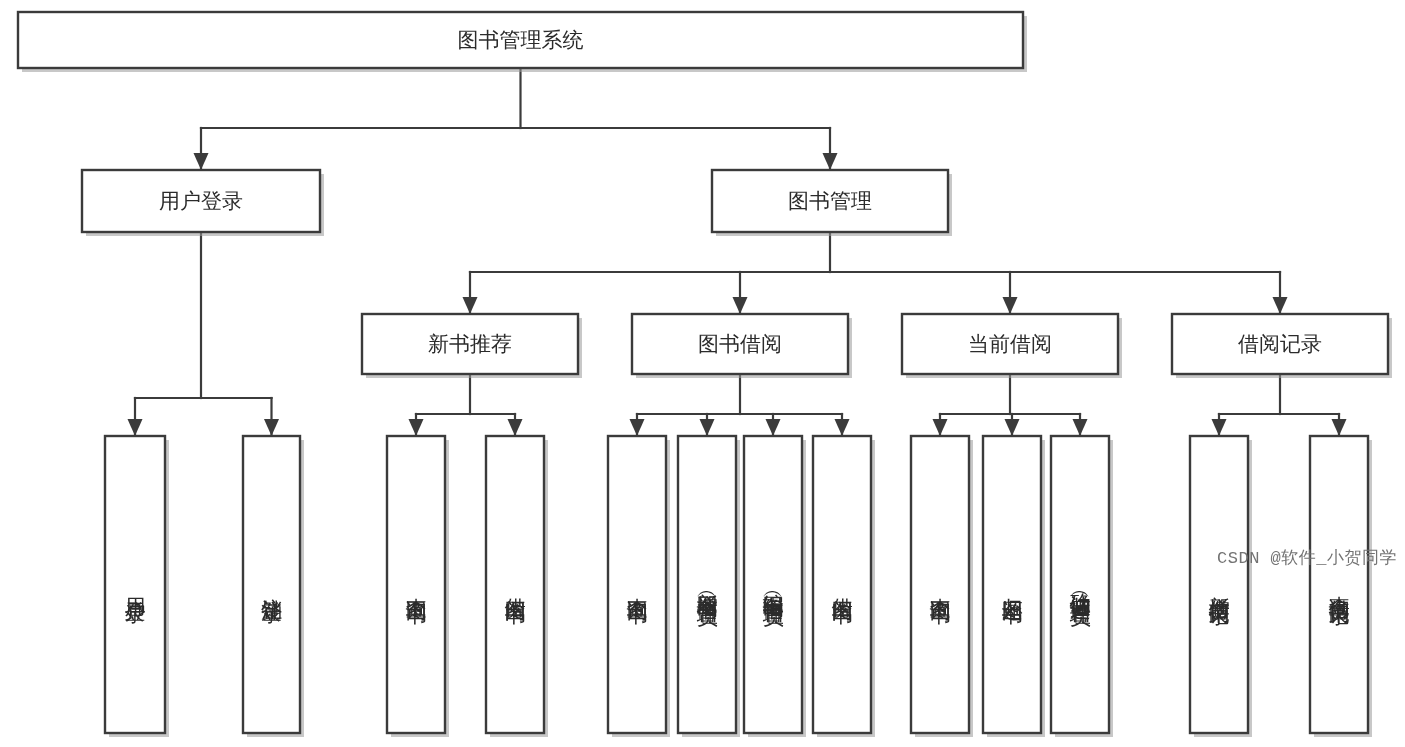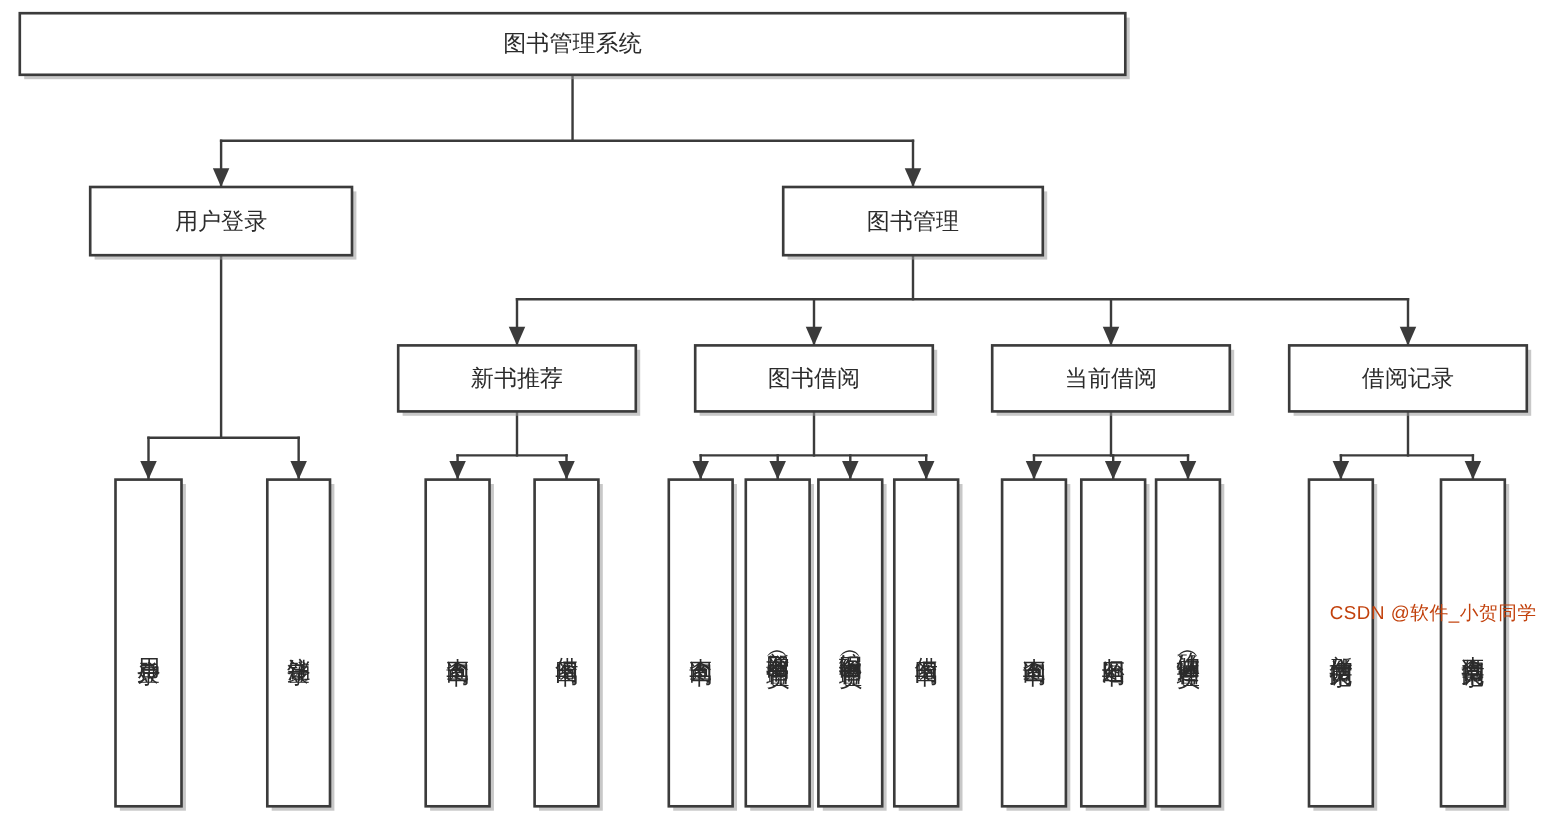--- a/index.html
+++ b/index.html
@@ -67,23 +67,23 @@
     line-height: 1.16;
     color: #2b2b2b;
     letter-spacing: 2px;
     white-space: nowrap;
     text-align: center;
   }
   .watermark {
     position: absolute;
     right: 8px;
     bottom: 4px;
-    font-family: Liberation Sans, sans-serif;
+    font-family: Liberation Mono, monospace;
     font-size: 17px;
-    color: #c2410c;
+    color: #737373;
     letter-spacing: 0.5px;
     white-space: nowrap;
   }
 </style>
 </head>
 <body>
 
 <div id="diagram-root">
   <svg class="flow" id="flow-svg" viewBox="0 0 1405 747">
       <g>

